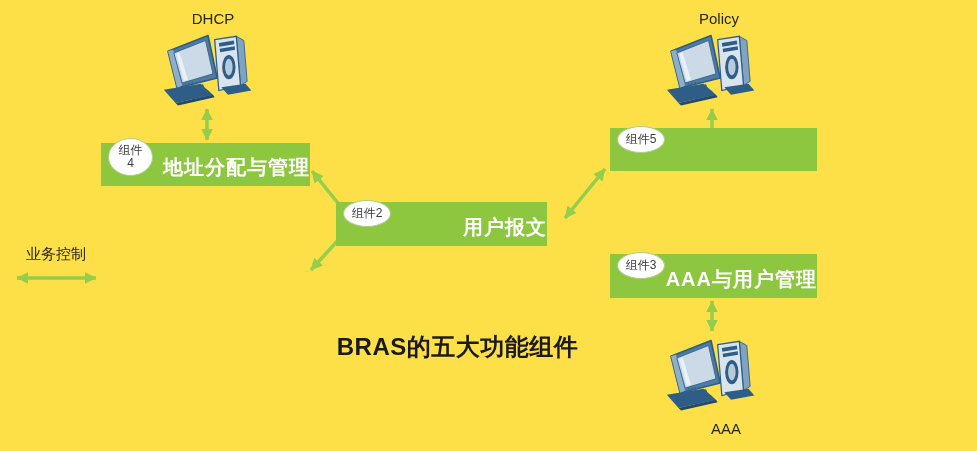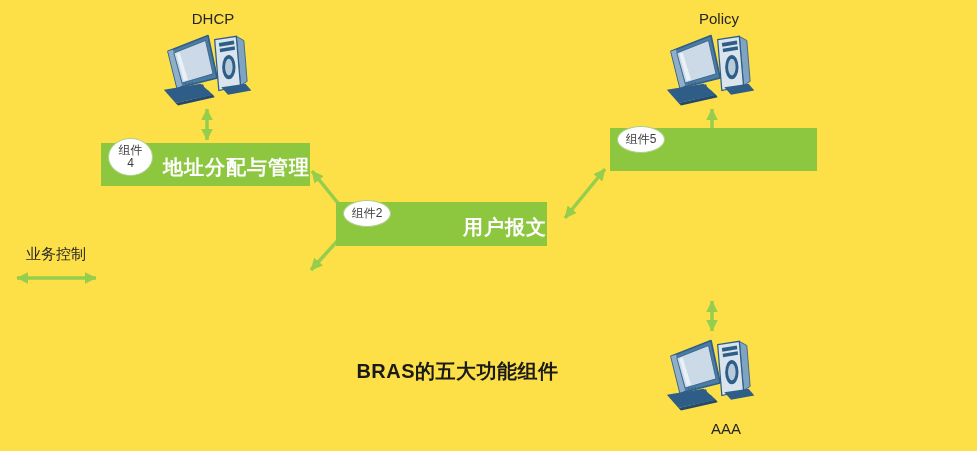--- a/index.html
+++ b/index.html
@@ -52,24 +52,24 @@
   
   .node-label {
     position: absolute;
     color: #262626;
     font-size: 15px;
     text-align: center;
     white-space: nowrap;
   }
   .diagram-title {
     position: absolute;
-    left: 300px; top: 358px; width: 315px;
+    left: 300px; top: 331px; width: 315px;
     text-align: center;
     color: #1a1a1a;
-    font-size: 20px;
+    font-size: 24px;
     font-weight: bold;
     letter-spacing: 0.5px;
     white-space: nowrap;
   }
 
   
   svg.arrows {
     position: absolute;
     left: 0; top: 0;
     pointer-events: none;
@@ -161,16 +161,20 @@
   <div class="comp-box" style="left:610px; top:128px; width:207px; height:43px;">
     <div class="badge">组件5</div>
   </div>
 
   <div class="comp-box" style="left:336px; top:202px; width:211px; height:44px;">
     <div class="badge">组件2</div>
     <div class="comp-label">用户报文</div>
   </div>
 
 
+  <div class="comp-box" style="left:610px; top:254px; width:207px; height:44px;">
+    <div class="badge">组件3</div>
+    <div class="comp-label">AAA与用户管理</div>
+  </div>
 
   <div class="diagram-title">BRAS的五大功能组件</div>
 
 </div>
 
 </body></html>

